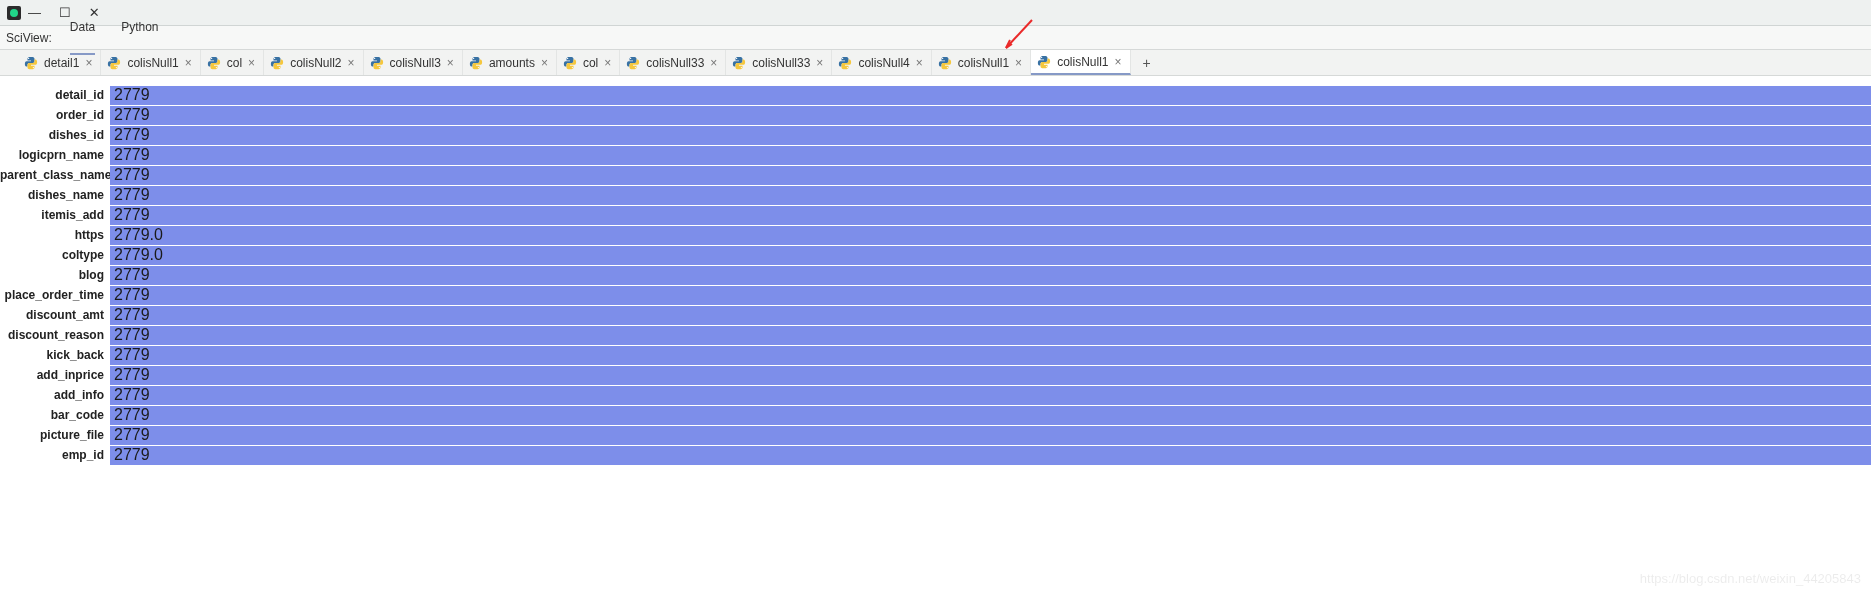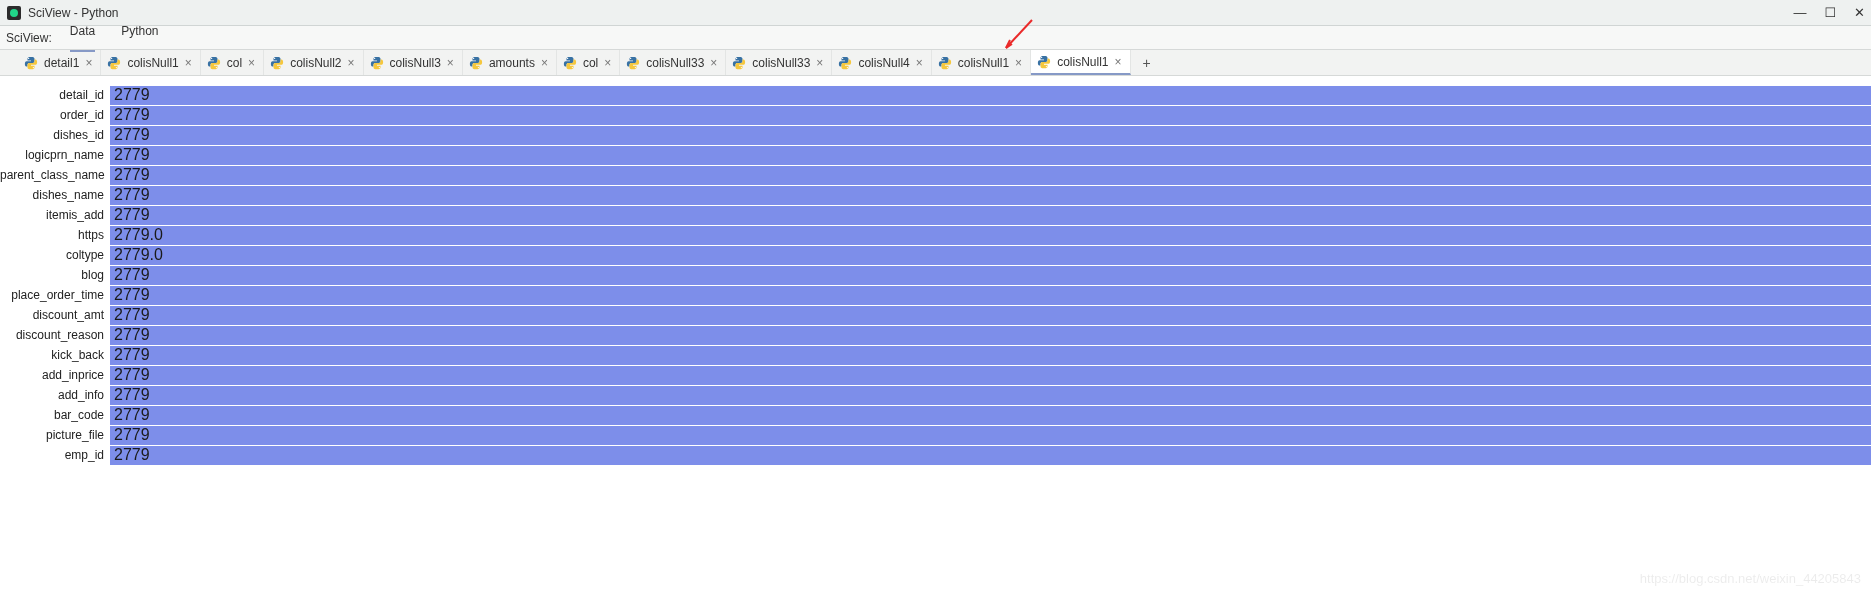--- a/index.html
+++ b/index.html
@@ -54,21 +54,21 @@
       background: #f7f8f7;
       border-bottom: 1px solid #d6d9d8;
       font-size: 12px;
       color: #333;
     }
     .menubar .panel-label {
       margin-right: 18px;
     }
     .menubar .menu-item {
       margin-right: 26px;
-      padding-bottom: 12px;
+      padding-bottom: 19px;
     }
     .menubar .menu-item.active {
       border-bottom: 2px solid #8699c6;
     }
     
     .tabsrow {
       display: flex;
       align-items: center;
       height: 26px;
       background: #f2f3f2;
@@ -117,20 +117,21 @@
       height: 19px;
       margin-bottom: 1px;
     }
     .row-label {
       width: 110px;
       text-align: right;
       padding-right: 6px;
       font-size: 12px;
       color: #222;
       line-height: 19px;
+      font-weight: bold;
     }
     .row-value-wrap {
       flex: 1;
       display: flex;
     }
     .row-value-bar {
       background: #7d8eea;
       flex: 1;
       padding-left: 4px;
       color: #1a1a1a;
@@ -156,21 +157,20 @@
 </head>
 <body>
 
 <div class="titlebar">
   <span class="app-icon">
     <svg viewBox="0 0 16 16" width="16" height="16">
       <rect x="1" y="1" width="14" height="14" rx="2" fill="#2b2b2b"></rect>
       <circle cx="8" cy="8" r="4" fill="#21d789"></circle>
     </svg>
   </span>
-  <span class="title">SciView - Python</span>
   <div class="winctrls">
     <span>—</span>
     <span>☐</span>
     <span>✕</span>
   </div>
 </div>
 
 <div class="menubar">
   <span class="panel-label">SciView:</span>
   <div id="menuitems" style="display:flex;">

